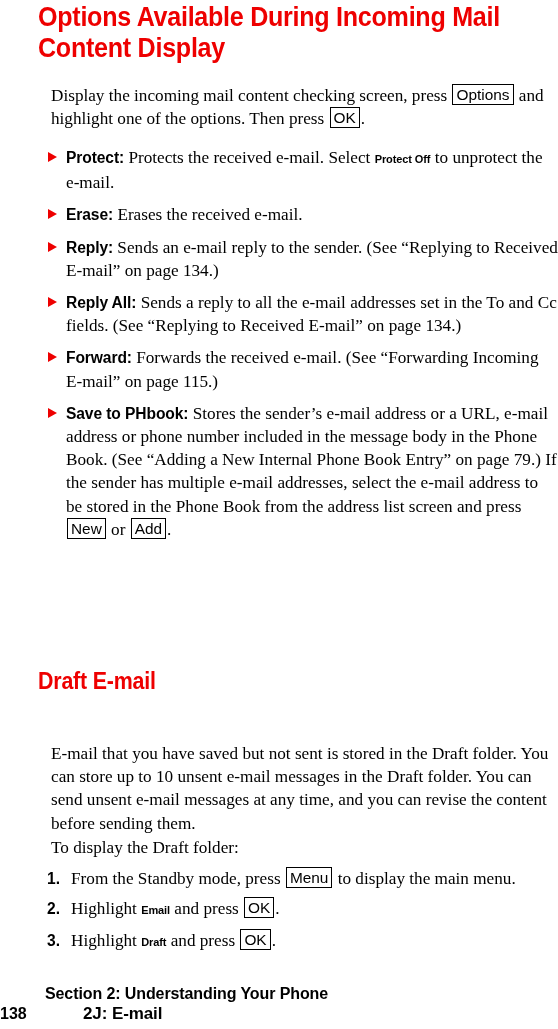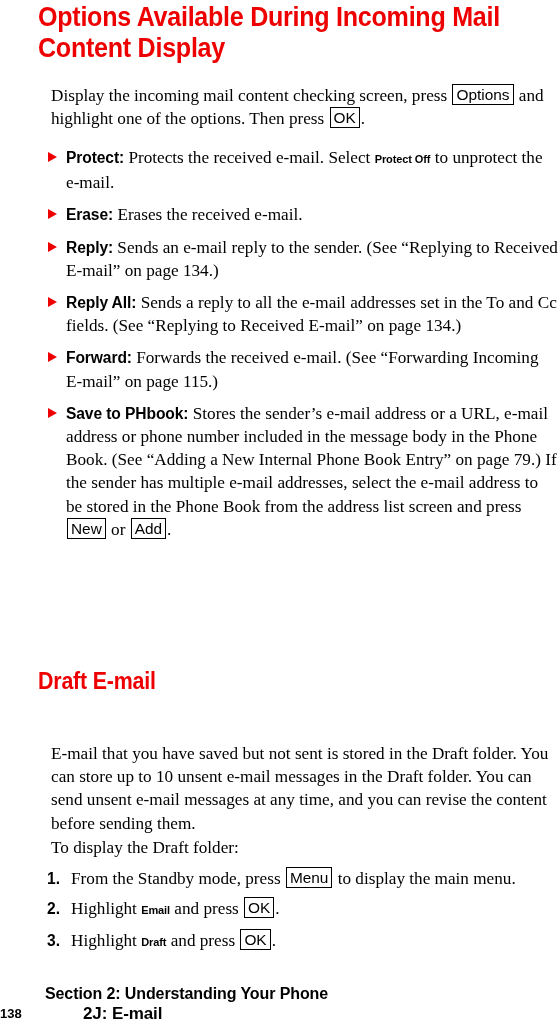--- a/index.html
+++ b/index.html
@@ -163,21 +163,21 @@
     line-height: 19px;
     font-weight: bold;
     letter-spacing: -0.1px;
   }
   .footer-pageno {
     position: absolute;
     left: 0px;
     top: 19px;
     width: 36px;
     text-align: left;
-    font-size: 13px;
+    font-size: 16px;
     line-height: 21px;
     font-weight: bold;
   }
   .footer-chapter {
     position: absolute;
     left: 45px;
     top: 19px;
     font-size: 17px;
     line-height: 21px;
     font-weight: bold;

